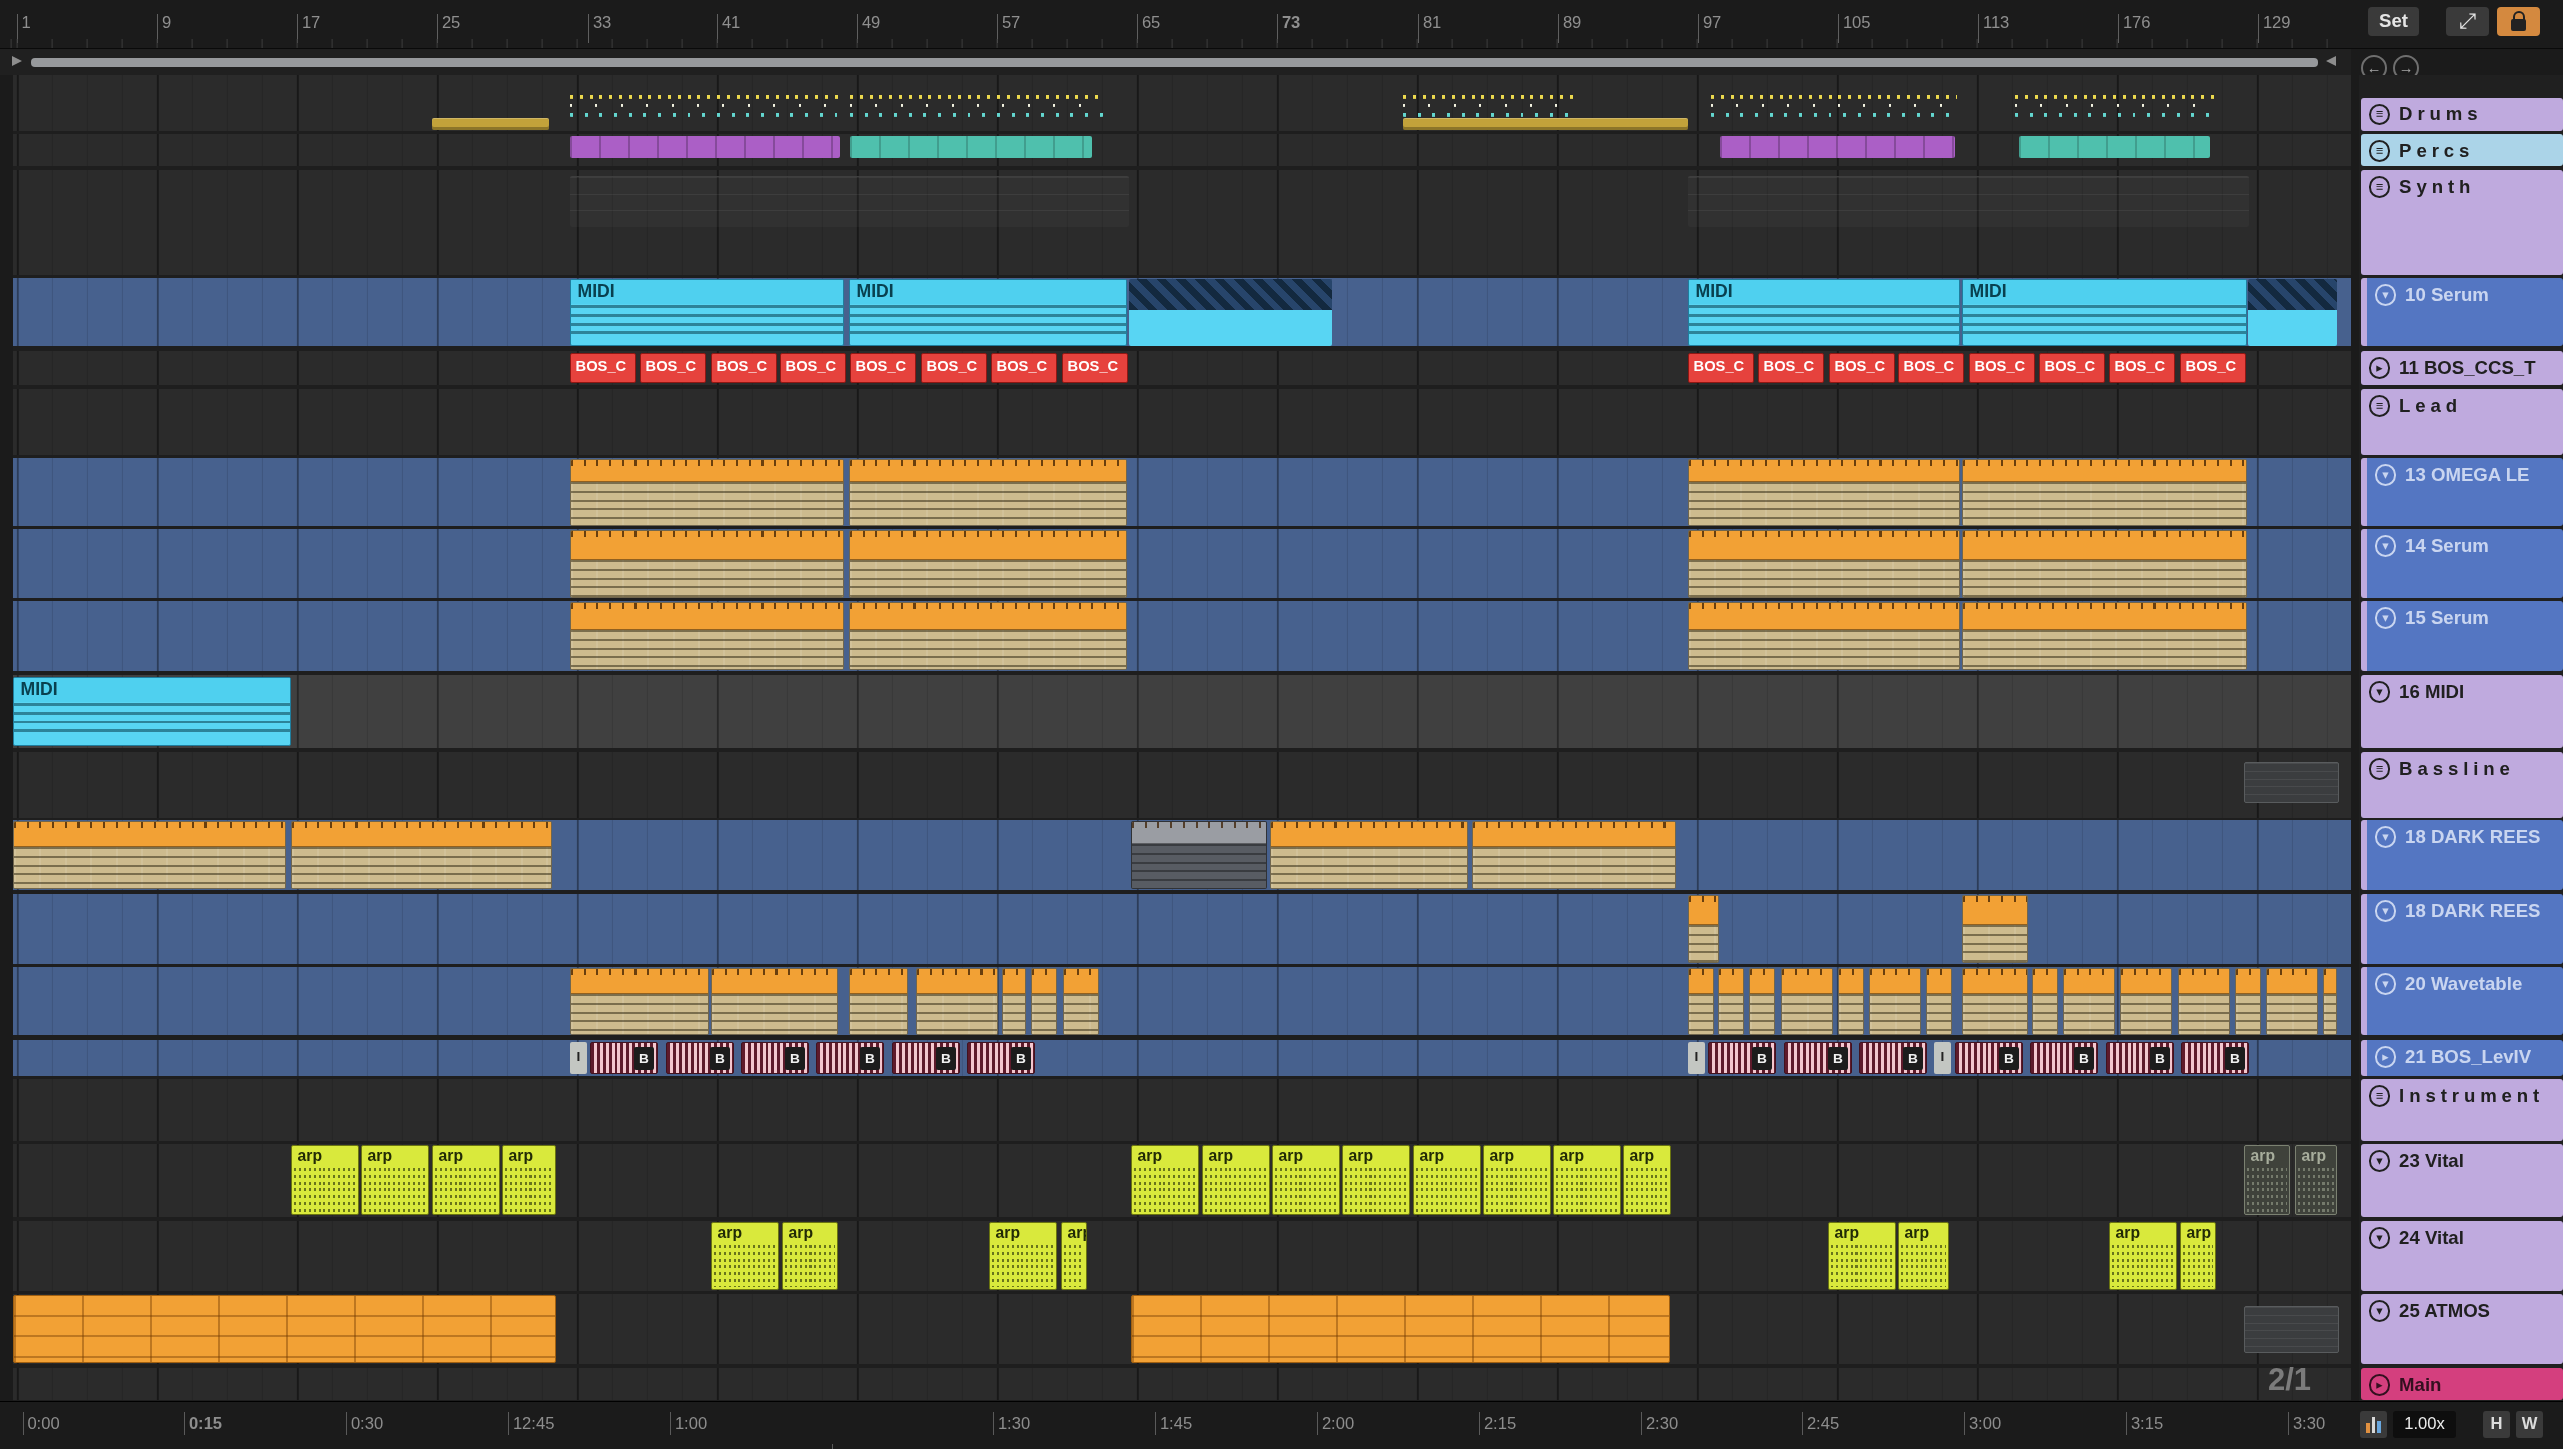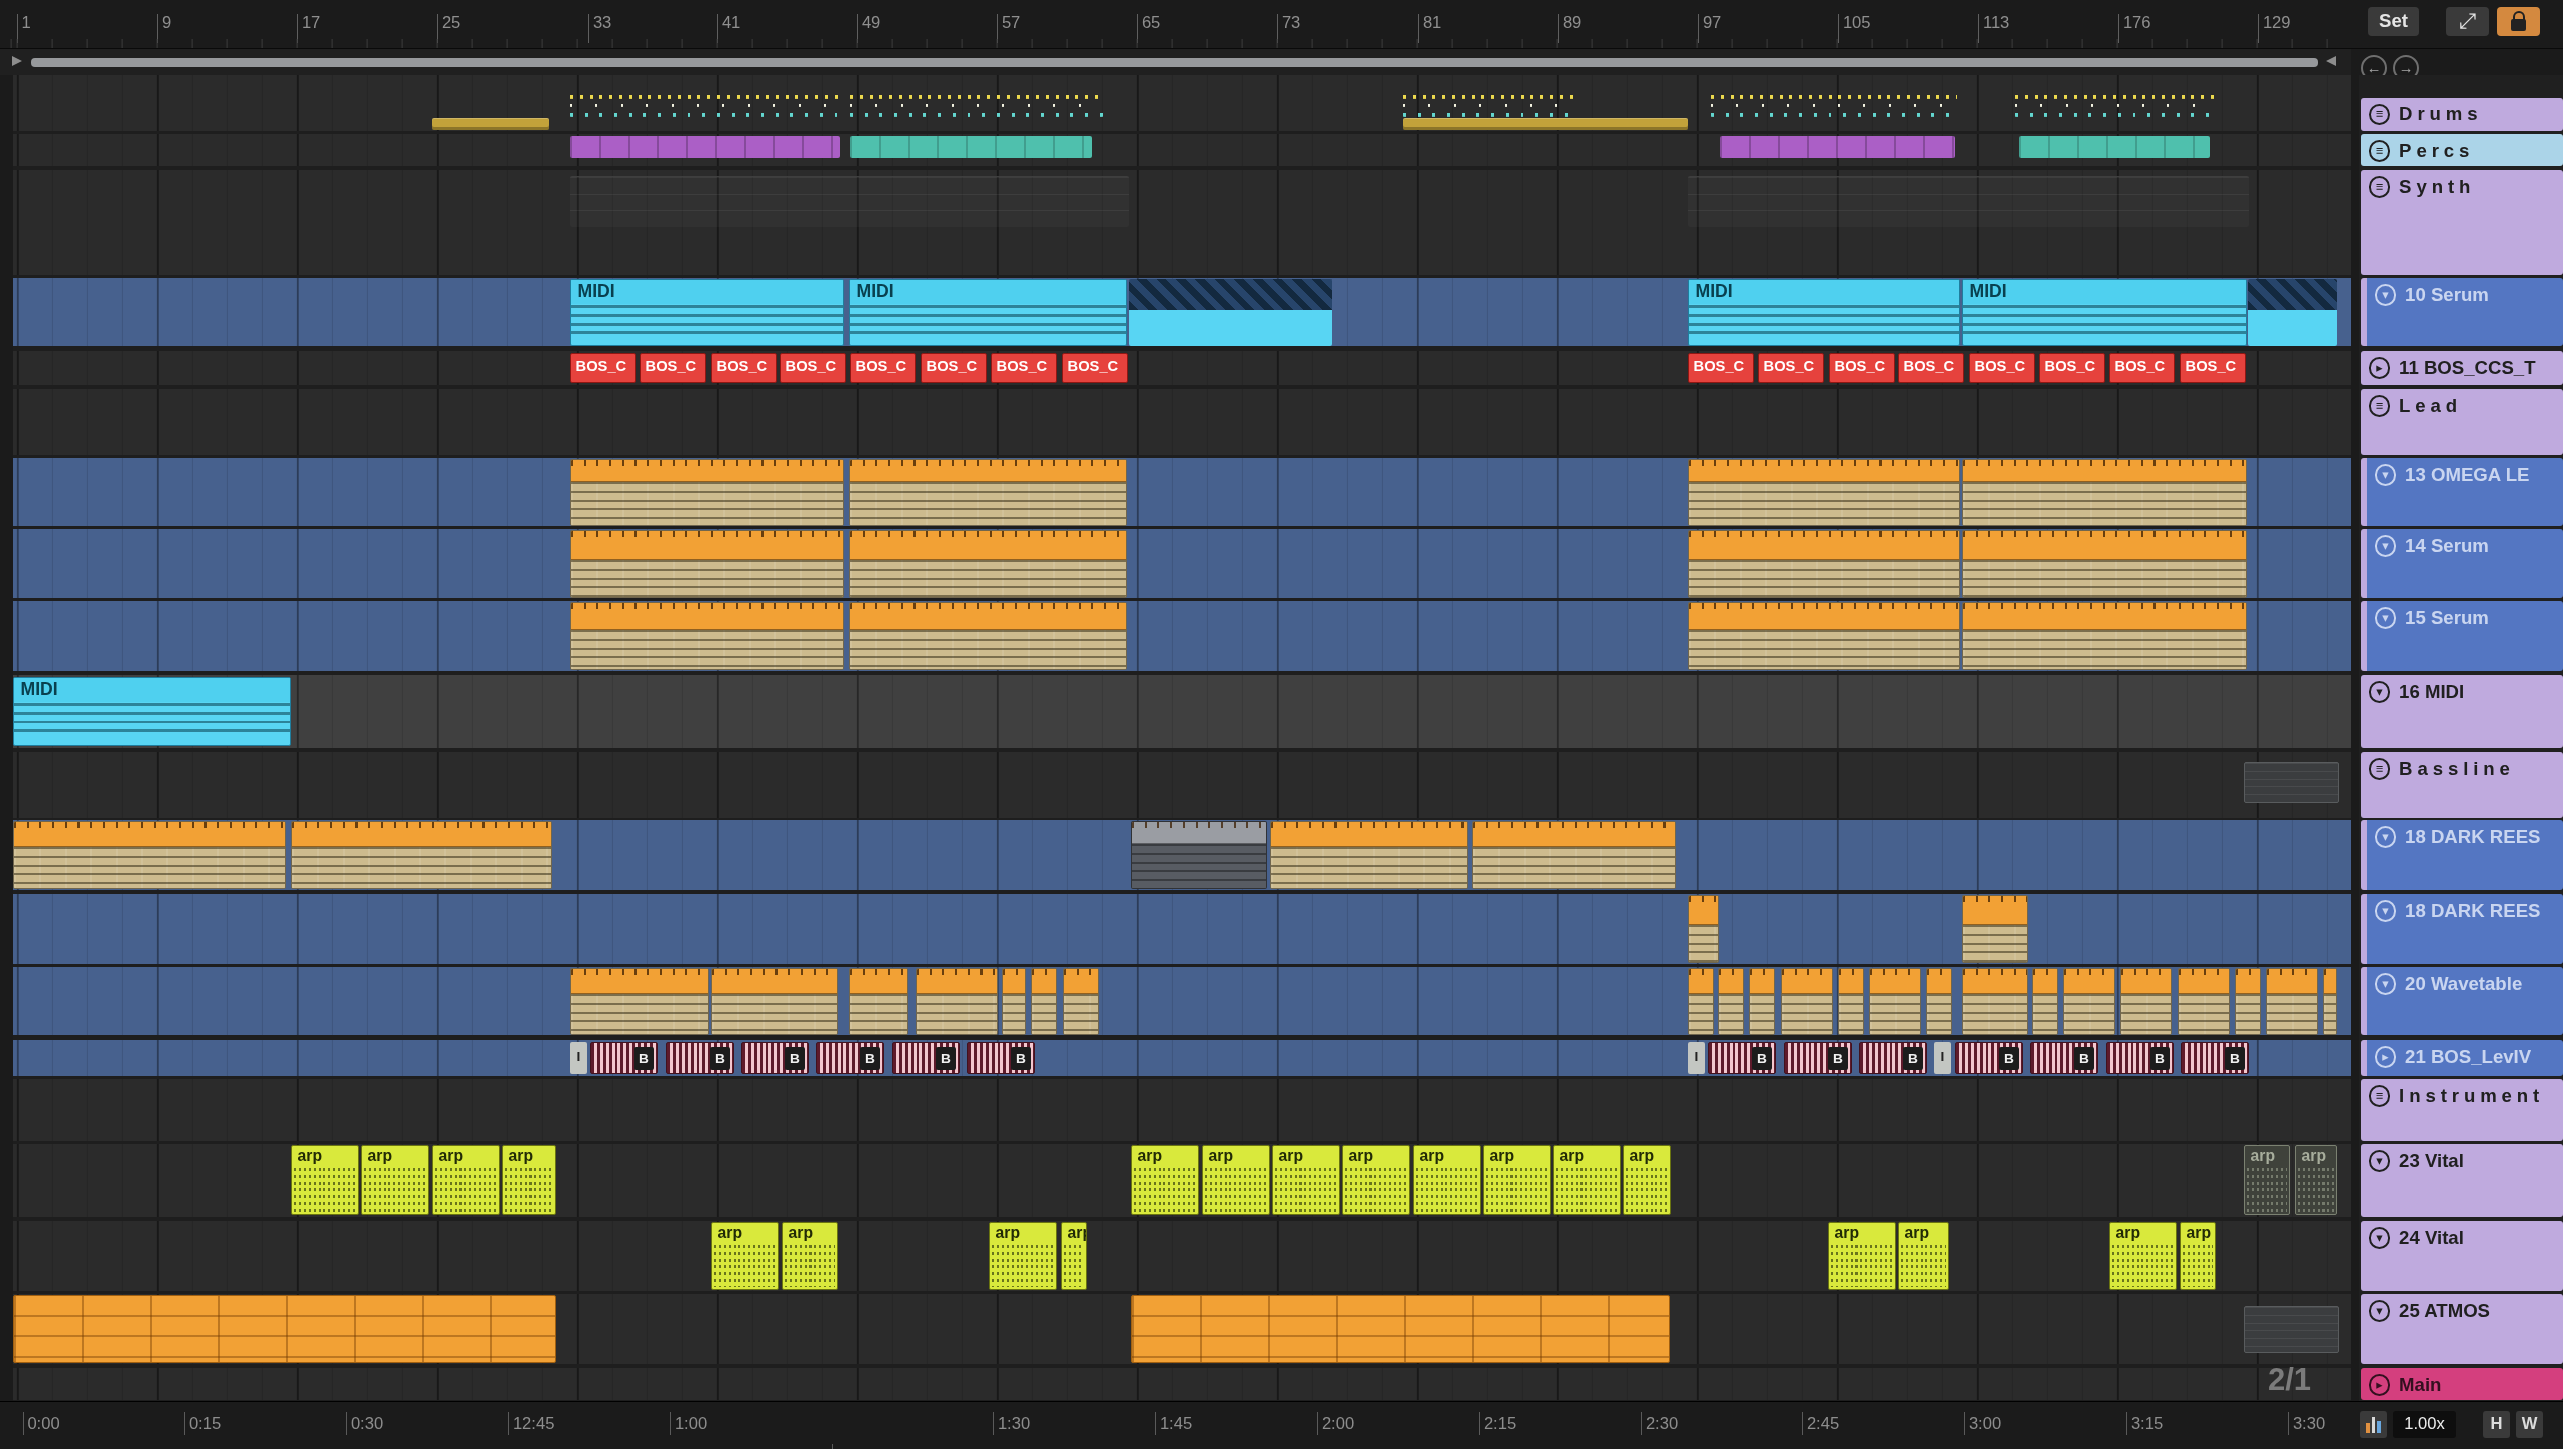--- a/index.html
+++ b/index.html
@@ -146,21 +146,21 @@
     <div class="bar-ruler">
         <span class="bar-num" style="left: 16.6px;">1</span>
         <span class="bar-num" style="left: 157px;">9</span>
         <span class="bar-num" style="left: 297px;">17</span>
         <span class="bar-num" style="left: 437px;">25</span>
         <span class="bar-num" style="left: 577px; margin-left: 11px;">33</span>
         <span class="bar-num" style="left: 717px;">41</span>
         <span class="bar-num" style="left: 857px;">49</span>
         <span class="bar-num" style="left: 997px;">57</span>
         <span class="bar-num" style="left: 1137px;">65</span>
-        <span class="bar-num" style="left: 1277px;">73</span>
+        <span class="bar-num" style="left: 1277px; font-weight: bold;">73</span>
         <span class="bar-num" style="left: 1418px;">81</span>
         <span class="bar-num" style="left: 1558px;">89</span>
         <span class="bar-num" style="left: 1698px;">97</span>
         <span class="bar-num" style="left: 1838px;">105</span>
         <span class="bar-num" style="left: 1978px;">113</span>
         <span class="bar-num" style="left: 2118px;">176</span>
         <span class="bar-num" style="left: 2258px;">129</span>
       </div>
     <div class="ruler-ticks"></div>
     <div class="btn btn-set">Set</div>
@@ -701,21 +701,21 @@
           <span class="t-label">Main</span>
         </div>
       </div>
     </div>
 
   <div class="grid-label">2/1</div>
 
   <div class="bottombar">
     <div class="time-ruler">
         <span class="time-label" style="left: 22.5px;">0:00</span>
-        <span class="time-label" style="left: 184px;">0:15</span>
+        <span class="time-label" style="left: 184px; font-weight: bold;">0:15</span>
         <span class="time-label" style="left: 346px;">0:30</span>
         <span class="time-label" style="left: 508px;">12:45</span>
         <span class="time-label" style="left: 670px;">1:00</span>
         <span class="time-label" style="left: 832px; margin-top: 32px;">1:15</span>
         <span class="time-label" style="left: 993px;">1:30</span>
         <span class="time-label" style="left: 1155px;">1:45</span>
         <span class="time-label" style="left: 1317px;">2:00</span>
         <span class="time-label" style="left: 1479px;">2:15</span>
         <span class="time-label" style="left: 1641px;">2:30</span>
         <span class="time-label" style="left: 1802px;">2:45</span>

